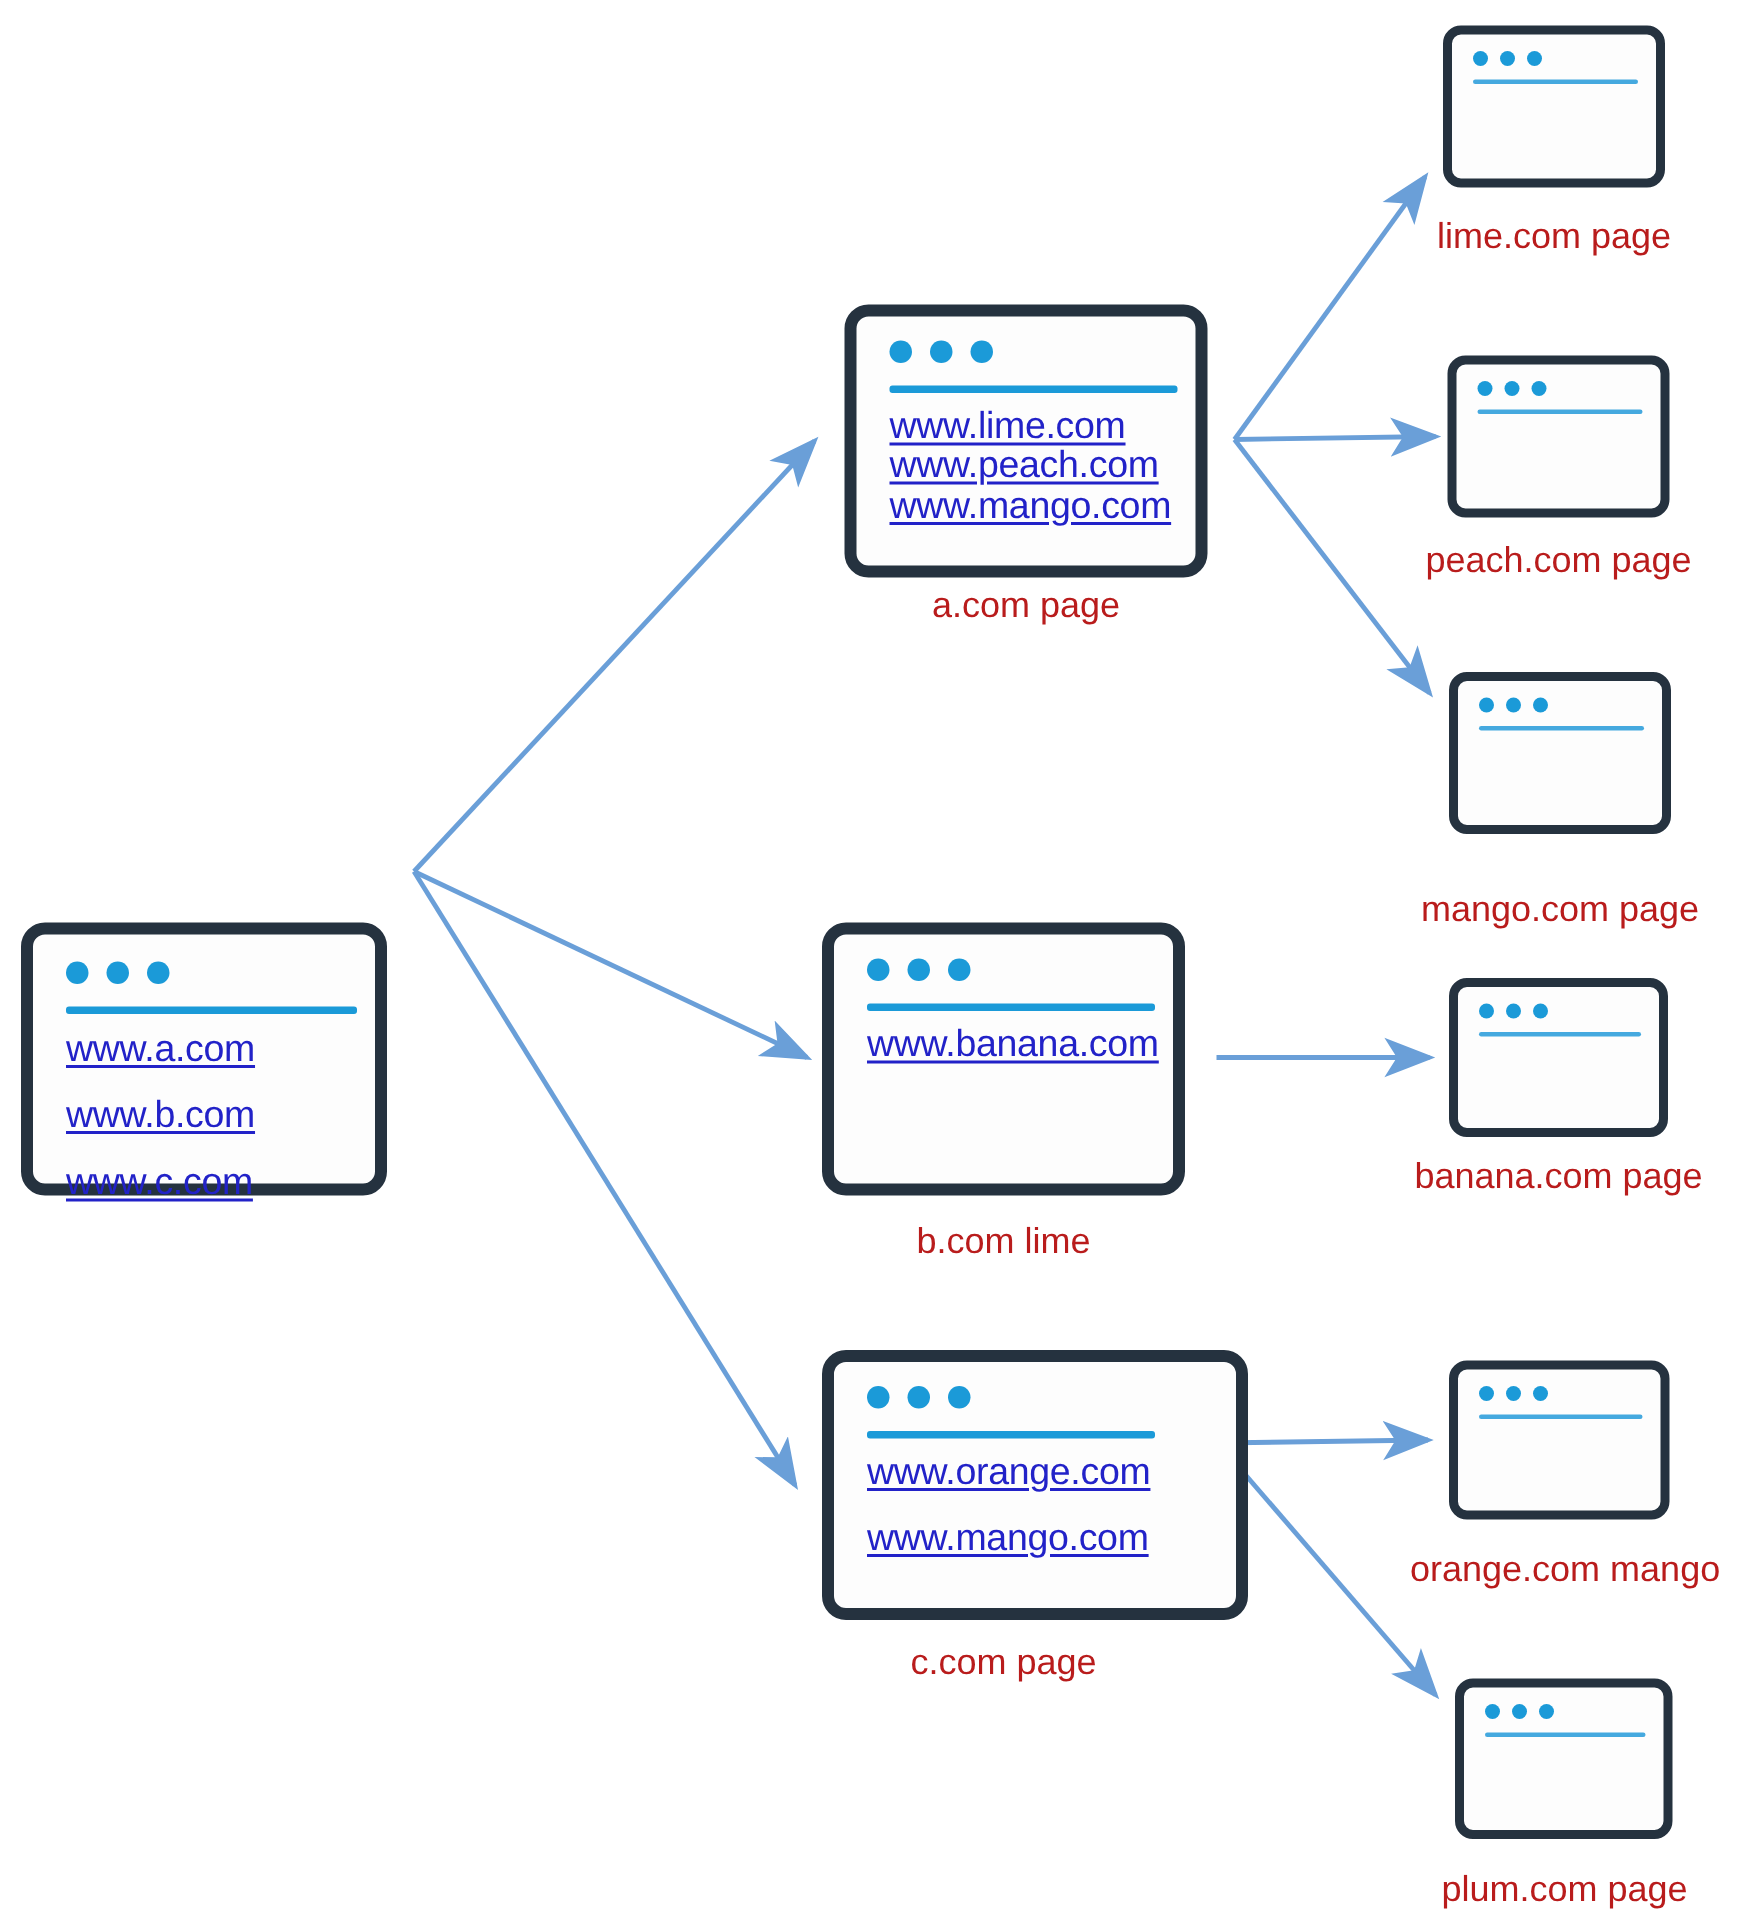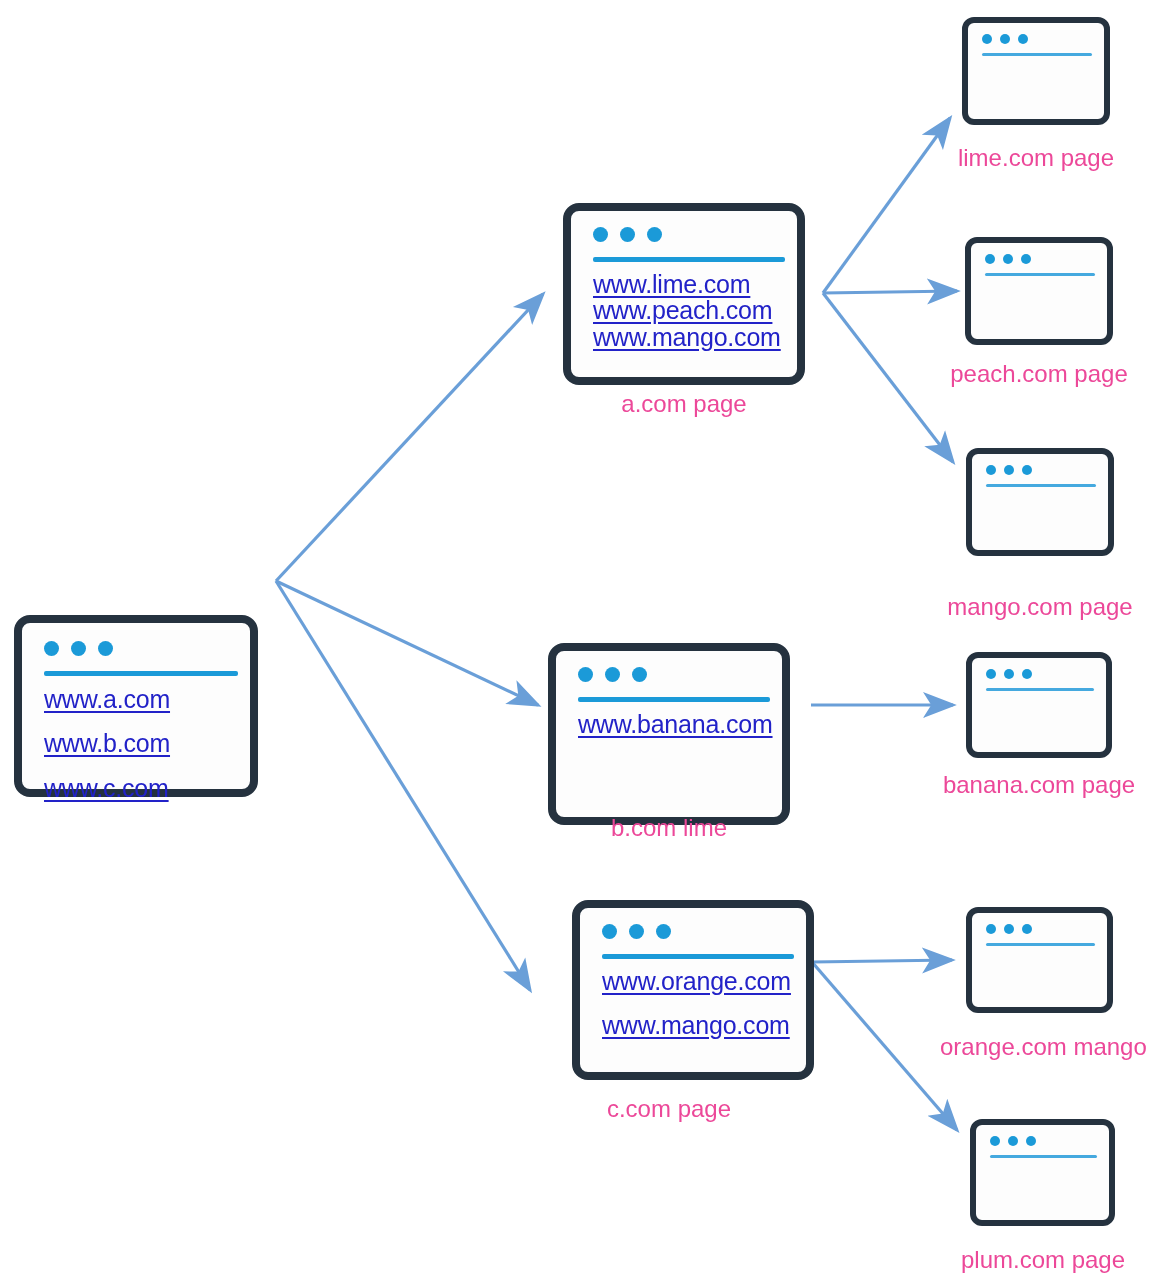--- a/index.html
+++ b/index.html
@@ -71,21 +71,21 @@
     line-height: 1.05;
     text-decoration: underline;
     text-underline-offset: 3px;
     white-space: nowrap;
     letter-spacing: -0.2px;
   }
 
   .caption {
     position: absolute;
     font-size: 24px;
-    color: #ec4899;
+    color: #b91c1c;
     white-space: nowrap;
     text-align: center;
   }
 </style>
 </head>
 <body>
 
 <div id="canvas">
 
   <svg id="edges" viewBox="0 0 1163 1277" xmlns="http://www.w3.org/2000/svg">
@@ -133,34 +133,34 @@
     </div>
     <div class="addressbar" style="left:22px; top:46px; width:192px;"></div>
     <div class="links" style="left:22px; top:60px; ">
       <span class="link">www.lime.com</span>
       <span class="link">www.peach.com</span>
       <span class="link">www.mango.com</span>
     </div>
   </div>
   <div class="caption" style="left:563px; top:390px; width:242px;">a.com page</div>
 
-  <div class="node" style="left:548px; top:643px; width:242px; height:182px;">
+  <div class="node" style="left:548px; top:615px; width:242px; height:182px;">
     <div class="dots" style="left:22px; top:16px;">
       <span class="dot"></span>
       <span class="dot"></span>
       <span class="dot"></span>
     </div>
     <div class="addressbar" style="left:22px; top:46px; width:192px;"></div>
     <div class="links" style="left:22px; top:60px; gap:18px;">
       <span class="link">www.banana.com</span>
     </div>
   </div>
   <div class="caption" style="left:548px; top:814px; width:242px;">b.com lime</div>
 
-  <div class="node" style="left:548px; top:900px; width:242px; height:180px;margin-left:24px;">
+  <div class="node" style="left:548px; top:900px; width:284px; height:180px;">
     <div class="dots" style="left:22px; top:16px;">
       <span class="dot"></span>
       <span class="dot"></span>
       <span class="dot"></span>
     </div>
     <div class="addressbar" style="left:22px; top:46px; width:192px;"></div>
     <div class="links" style="left:22px; top:60px; gap:18px;">
       <span class="link">www.orange.com</span>
       <span class="link">www.mango.com</span>
     </div>

